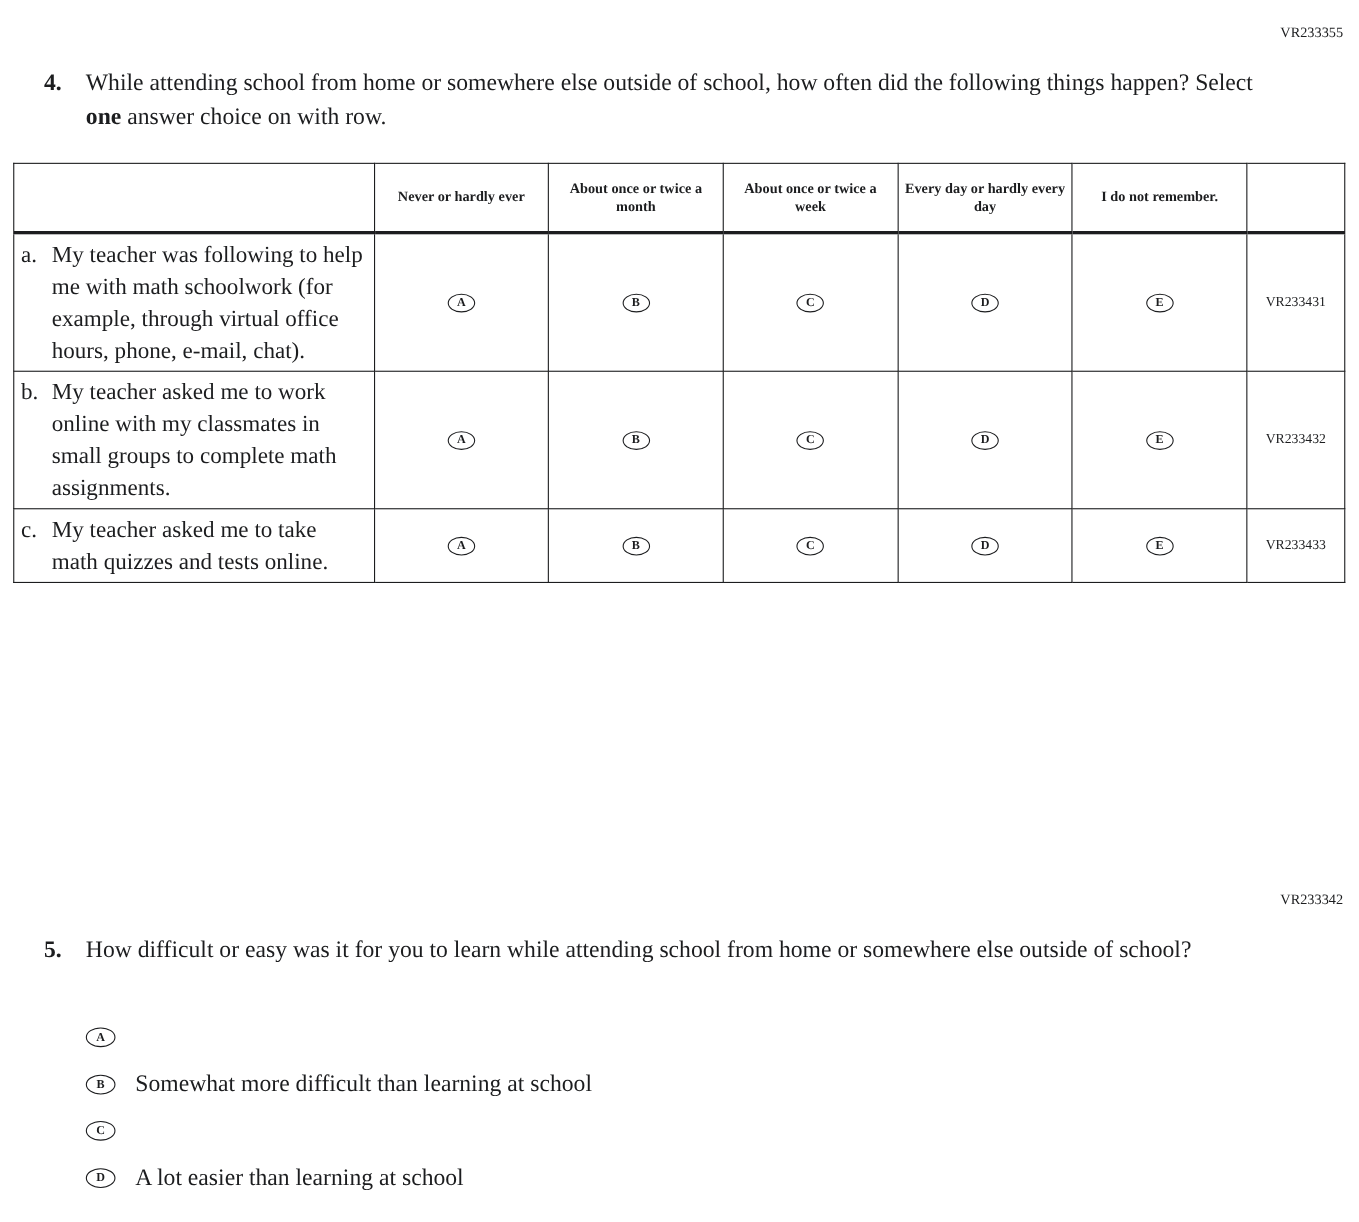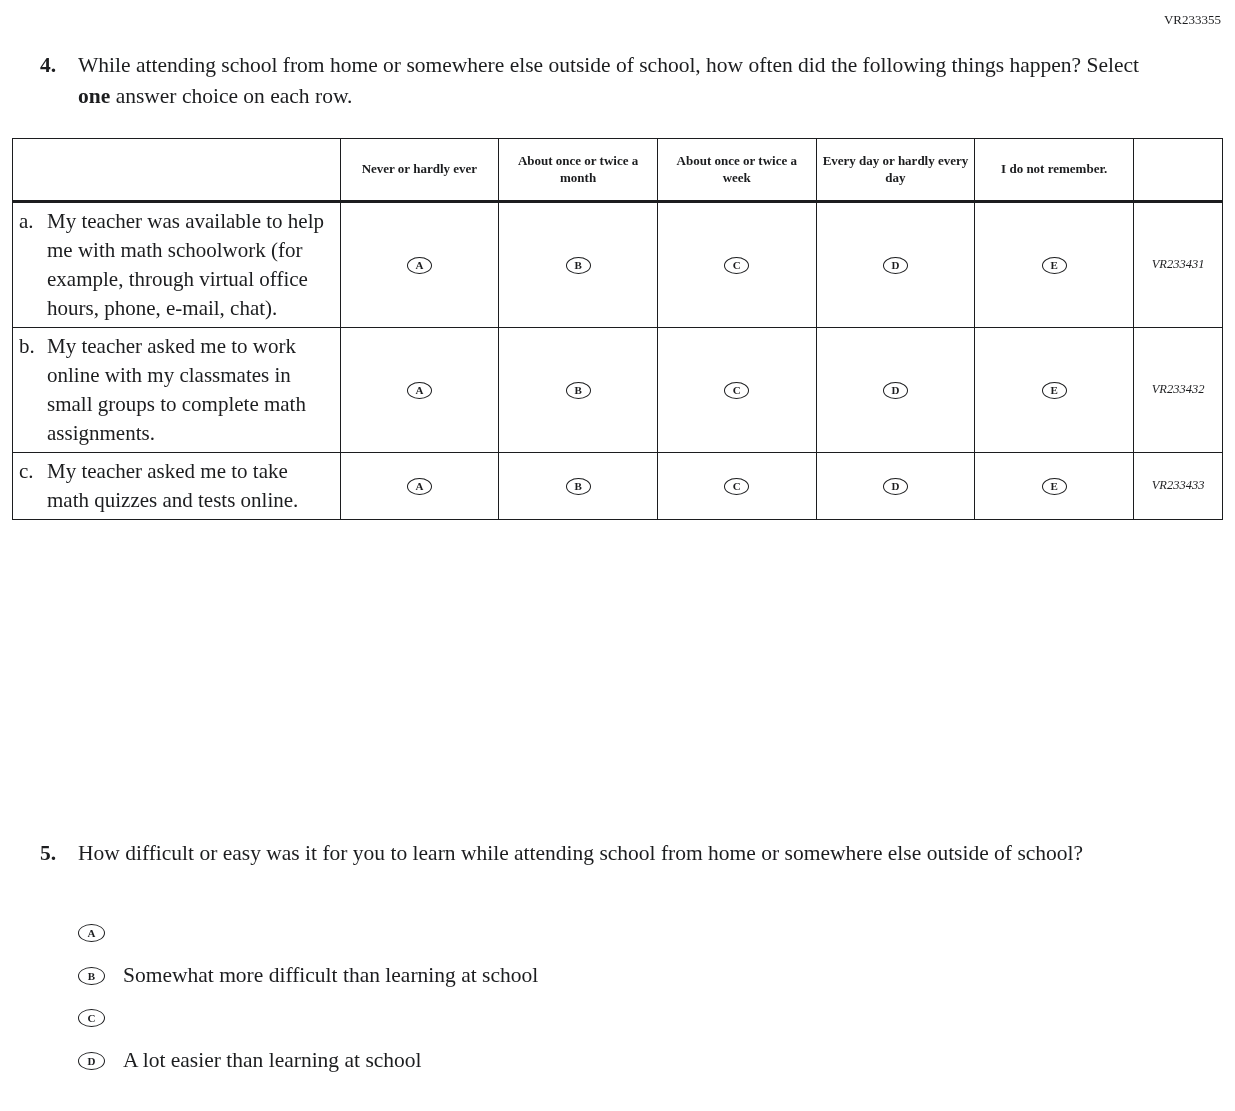--- a/index.html
+++ b/index.html
@@ -4,21 +4,21 @@
 <style>
   * { box-sizing: border-box; }
   html, body { margin: 0; padding: 0; background: #ffffff; }
   body {
     width: 1235px;
     height: 1111px;
     font-family: "Liberation Serif", "DejaVu Serif", serif;
     color: #1c1d1f;
     position: relative;
   }
-  .page { width: 1235px; height: 902px; position: relative; }
+  .page { width: 1235px; height: 902px; position: relative; margin-top: 10px; }
 
   .form-code {
     font-size: 13px;
     color: #1c1d1f;
     text-align: right;
     font-family: "Liberation Serif", serif;
   }
   .code-top { padding: 12px 14px 0 0; }
   .code-mid { padding: 0 14px 0 0; position: absolute; top: 800px; right: 0; left: 0; }
 
@@ -70,21 +70,20 @@
   }
   .row-label-inner { display: flex; }
   .row-letter { flex: 0 0 28px; }
   .row-text { flex: 1; }
 
   td.bubble-cell { text-align: center; }
   td.code-cell {
     text-align: center;
     font-size: 12.5px;
     padding: 2px;
-    font-style: italic;
   }
 
   
   .bubble {
     display: inline-block;
     width: 25px;
     height: 17px;
     line-height: 15px;
     border: 1.3px solid #1c1d1f;
     border-radius: 50%;
@@ -115,21 +114,21 @@
 </style>
 </head>
 <body>
 
 <div class="page">
 
   <div class="form-code code-top">VR233355</div>
 
   <div class="question-stem q4-stem">
     <span class="q-number">4.</span>
-    <span class="q-text"><span>While attending school from home or somewhere else outside of school, how often did the following things happen? Select </span><b>one</b><span> answer choice on each row.</span></span>
+    <span class="q-text"><span>While attending school from home or somewhere else outside of school, how often did the following things happen? Select </span><b>one</b><span> answer choice on with row.</span></span>
   </div>
 
   <table class="matrix">
     <colgroup>
       <col class="col-label">
       <col class="col-opt">
         <col class="col-opt">
         <col class="col-opt">
         <col class="col-opt">
         <col class="col-opt">
@@ -144,21 +143,21 @@
         <th>Every day or hardly every day</th>
         <th>I do not remember.</th>
         <th></th>
       </tr>
     </thead>
     <tbody>
       <tr>
         <td class="row-label">
           <span class="row-label-inner">
             <span class="row-letter">a.</span>
-            <span class="row-text">My teacher was available to help me with math schoolwork (for example, through virtual office hours, phone, e-mail, chat).</span>
+            <span class="row-text">My teacher was following to help me with math schoolwork (for example, through virtual office hours, phone, e-mail, chat).</span>
           </span>
         </td>
         <td class="bubble-cell"><span class="bubble">A</span></td>
         <td class="bubble-cell"><span class="bubble">B</span></td>
         <td class="bubble-cell"><span class="bubble">C</span></td>
         <td class="bubble-cell"><span class="bubble">D</span></td>
         <td class="bubble-cell"><span class="bubble">E</span></td>
         <td class="code-cell">VR233431</td>
       </tr>
       <tr>
@@ -185,20 +184,21 @@
         <td class="bubble-cell"><span class="bubble">A</span></td>
         <td class="bubble-cell"><span class="bubble">B</span></td>
         <td class="bubble-cell"><span class="bubble">C</span></td>
         <td class="bubble-cell"><span class="bubble">D</span></td>
         <td class="bubble-cell"><span class="bubble">E</span></td>
         <td class="code-cell">VR233433</td>
       </tr>
     </tbody>
   </table>
 
+  <div class="form-code code-mid">VR233342</div>
 
   <div class="question-stem q5-stem">
     <span class="q-number">5.</span>
     <span class="q-text">How difficult or easy was it for you to learn while attending school from home or somewhere else outside of school?</span>
   </div>
 
   <div class="q5-options">
     <div class="q5-option">
       <span class="bubble">A</span>
     </div>

